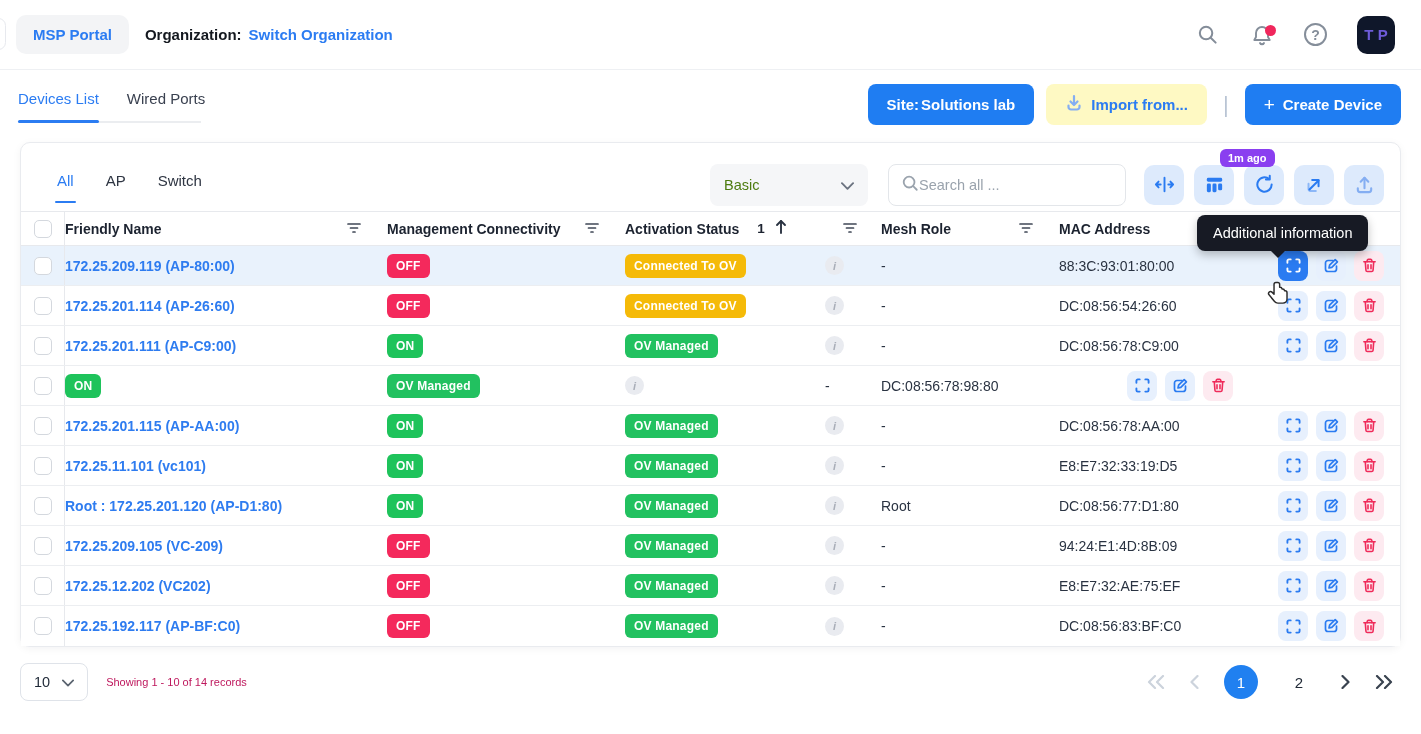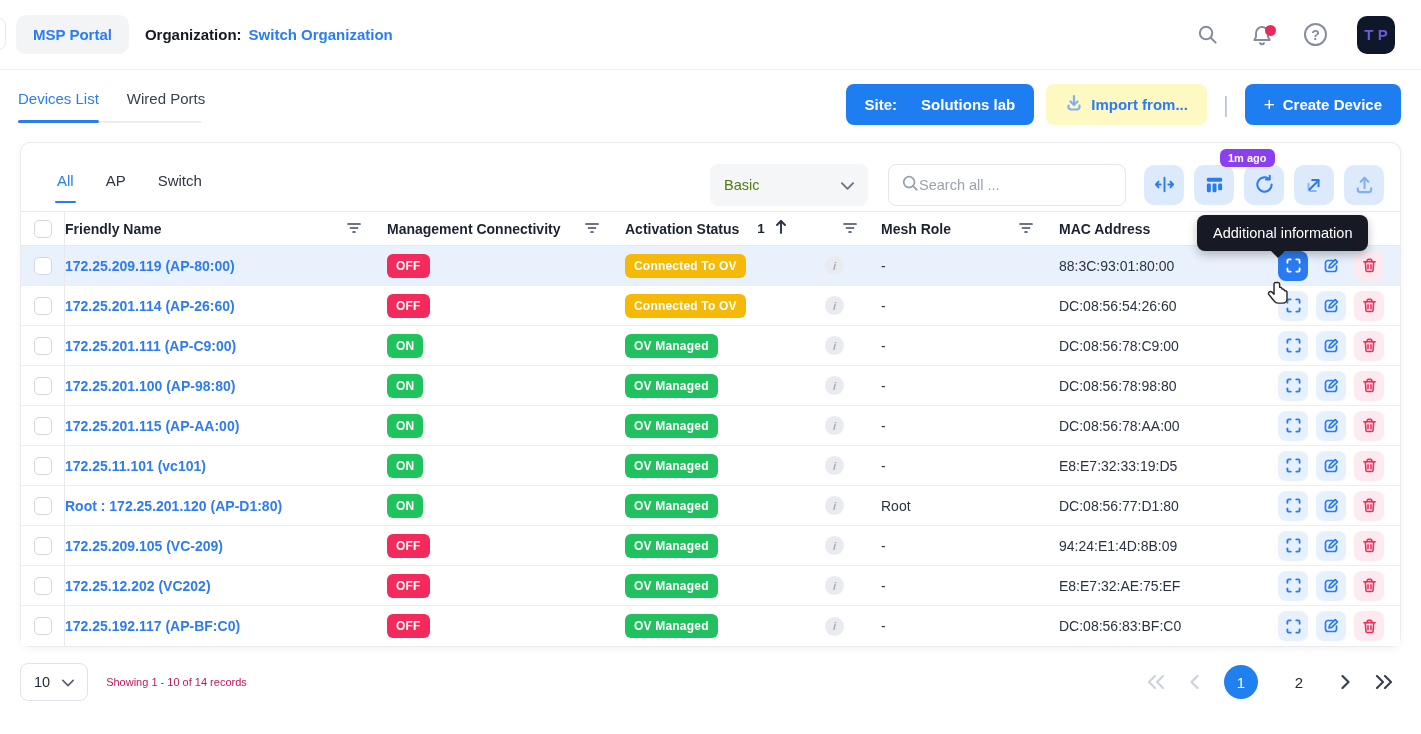--- a/index.html
+++ b/index.html
@@ -34,21 +34,21 @@
   .tabs-wrap::after { content:''; position:absolute; left:0; bottom:0; width:183px;
                       height:2px; background:#ebedf0; }
   .nav-tab { font-size:15px; color:#3a4150; padding:6px 0 16px; position:relative; cursor:pointer; }
   .nav-tab.active { color:#2b7cf2; }
   .nav-tab.active::after { content:''; position:absolute; left:0; right:0; bottom:0;
                            height:3px; background:#2b7cf2; border-radius:2px; z-index:2; }
   .sub-actions { margin-left:auto; display:flex; align-items:center; gap:12px; }
   .btn { border:none; border-radius:8px; font-family:inherit; font-size:15px;
          font-weight:700; display:flex; align-items:center; gap:8px; cursor:pointer;
          padding:0 19px; height:41px; }
-  .btn-site { background:#1f7df2; color:#fff; gap:24px; }
+  .btn-site { background:#1f7df2; color:#fff; gap:2px; }
   .btn-import { background:#fef9c3; color:#2b7cf2; }
   .pipe { color:#b9c4d4; font-size:22px; font-weight:400; margin:0 4px; }
   .btn-create { background:#1f7df2; color:#fff; }
   .plus { font-size:19px; font-weight:400; line-height:1; }
   
   .card { margin:6px 20px 0; border:1px solid #e9ebef; border-radius:10px;
           box-shadow:0 2px 8px rgba(23,28,38,.05); background:#fff; }
   .card-toolbar { display:flex; align-items:center; padding:15px 16px 0 16px; height:68px; }
   .filter-tabs { display:flex; gap:28px; margin-left:18px; }
   .ftab { font-size:15px; color:#2e3542; padding:6px 2px 14px; cursor:pointer; position:relative; }
@@ -415,21 +415,20 @@
           <path d="M6.4 7.2v4.3M9.6 7.2v4.3"></path>
         </svg>
       </button>
     </div>
   </div>
 
   <div class="grid-row trow">
     <div class="c-check">
             <span class="checkbox"></span>
           </div>
-    <div><a class="devlink">172.25.201.100 (AP-98:80)</a></div>
     <div><span class="badge conn badge-on">ON</span></div>
     <div><span class="badge act badge-green">OV Managed</span></div>
     <div><span class="info-ic">i</span></div>
     <div class="c-mesh">-</div>
     <div class="c-mac">DC:08:56:78:98:80</div>
     <div class="c-actions">
       <button class="abtn expand">
         <svg viewBox="0 0 16 16" width="15" height="15" fill="none" stroke="currentColor" stroke-width="2" stroke-linecap="round">
           <path d="M1.5 5V3A1.5 1.5 0 0 1 3 1.5h2"></path>
                 <path d="M11 1.5h2A1.5 1.5 0 0 1 14.5 3v2"></path>

